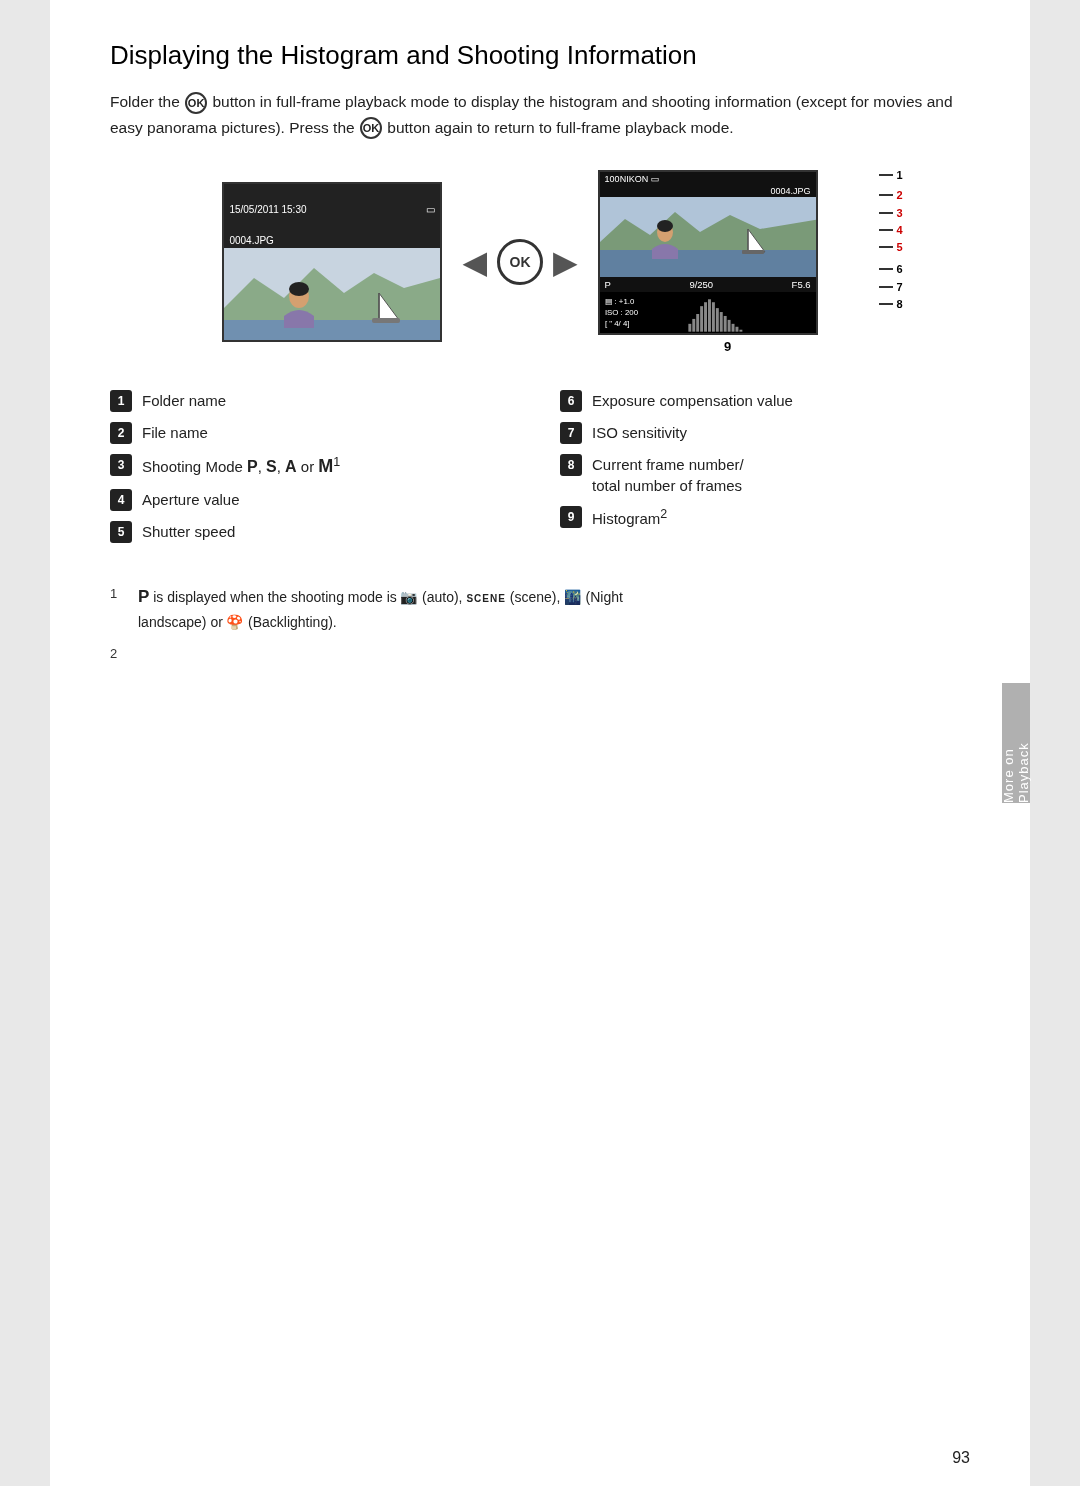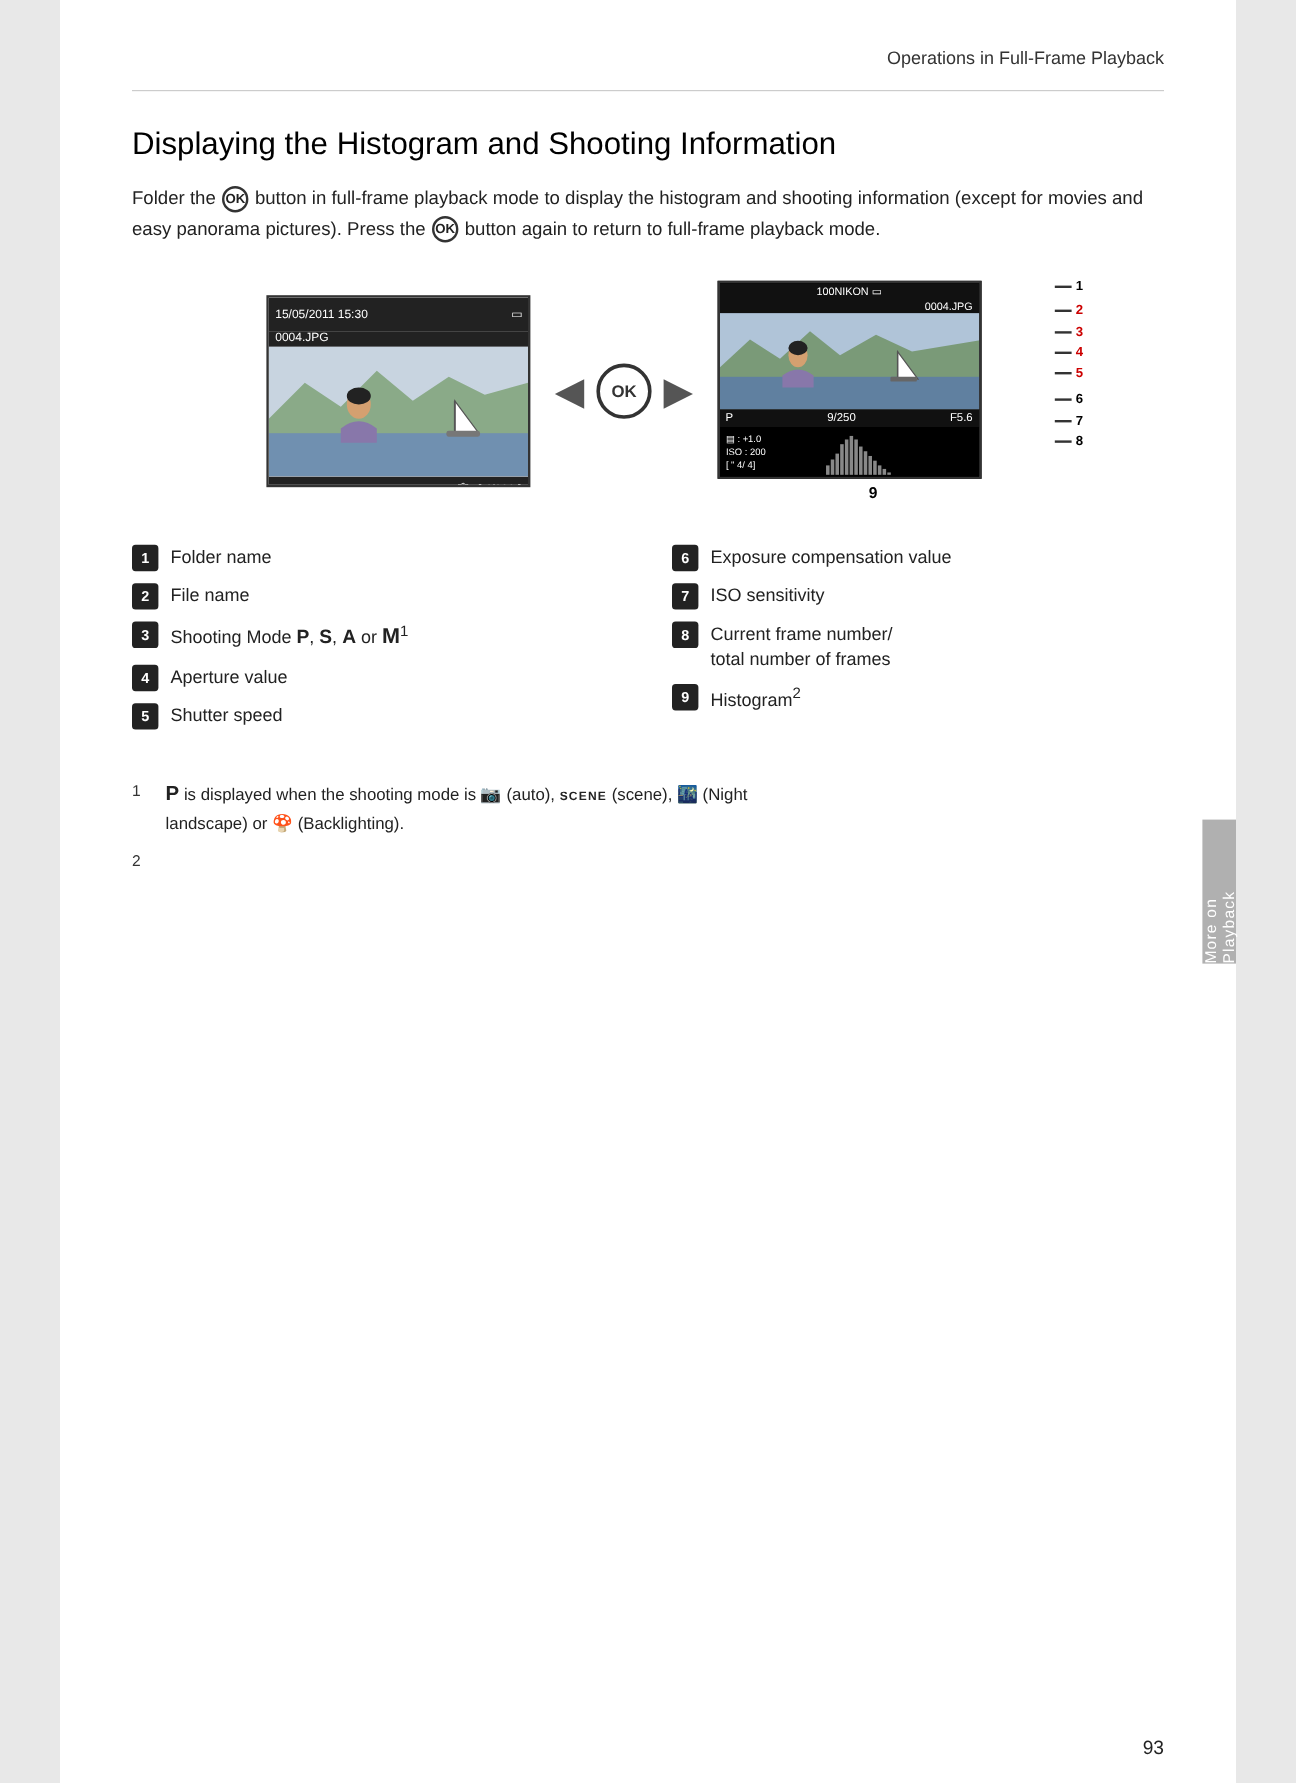--- a/index.html
+++ b/index.html
@@ -66,21 +66,21 @@
       background: #fff;
       width: 220px;
       height: 160px;
       position: relative;
       overflow: hidden;
     }
     .camera-screen-left .top-bar {
       background: #222;
       color: #fff;
       font-size: 10px;
-      padding: 8px 5px;
+      padding: 20px 5px;
       display: flex;
       justify-content: space-between;
       align-items: center;
       gap: 32px;
     }
     .camera-screen-left .image-area {
       width: 100%;
       height: 108px;
       background: #c8d8e8;
       position: relative;
@@ -146,21 +146,21 @@
       height: 165px;
       position: relative;
       overflow: hidden;
     }
     .right-screen-top {
       background: #111;
       color: #fff;
       font-size: 9px;
       padding: 2px 5px;
       display: flex;
-      justify-content: center;
+      justify-content: flex-start;
     }
     .right-screen-image {
       height: 80px;
       background: #b0c4d8;
       position: relative;
       overflow: hidden;
     }
     .right-screen-info {
       background: #111;
       color: #fff;
@@ -304,23 +304,20 @@
     .hist-svg {
       width: 100%;
       height: 100%;
     }
   </style>
 </head>
 <body>
 
 <div class="page">
 
-  <div class="header">
-    <span>Operations in Full-Frame Playback</span>
-  </div>
 
   <div class="page-title">Displaying the Histogram and Shooting Information</div>
 
   <div class="intro-text">
     <span>Folder the</span>
     <span class="ok-btn">OK</span>
     <span>button in full-frame playback mode to display the histogram and shooting information (except for movies and easy panorama pictures). Press the</span>
     <span class="ok-btn">OK</span>
     <span>button again to return to full-frame playback mode.</span>
   </div>

